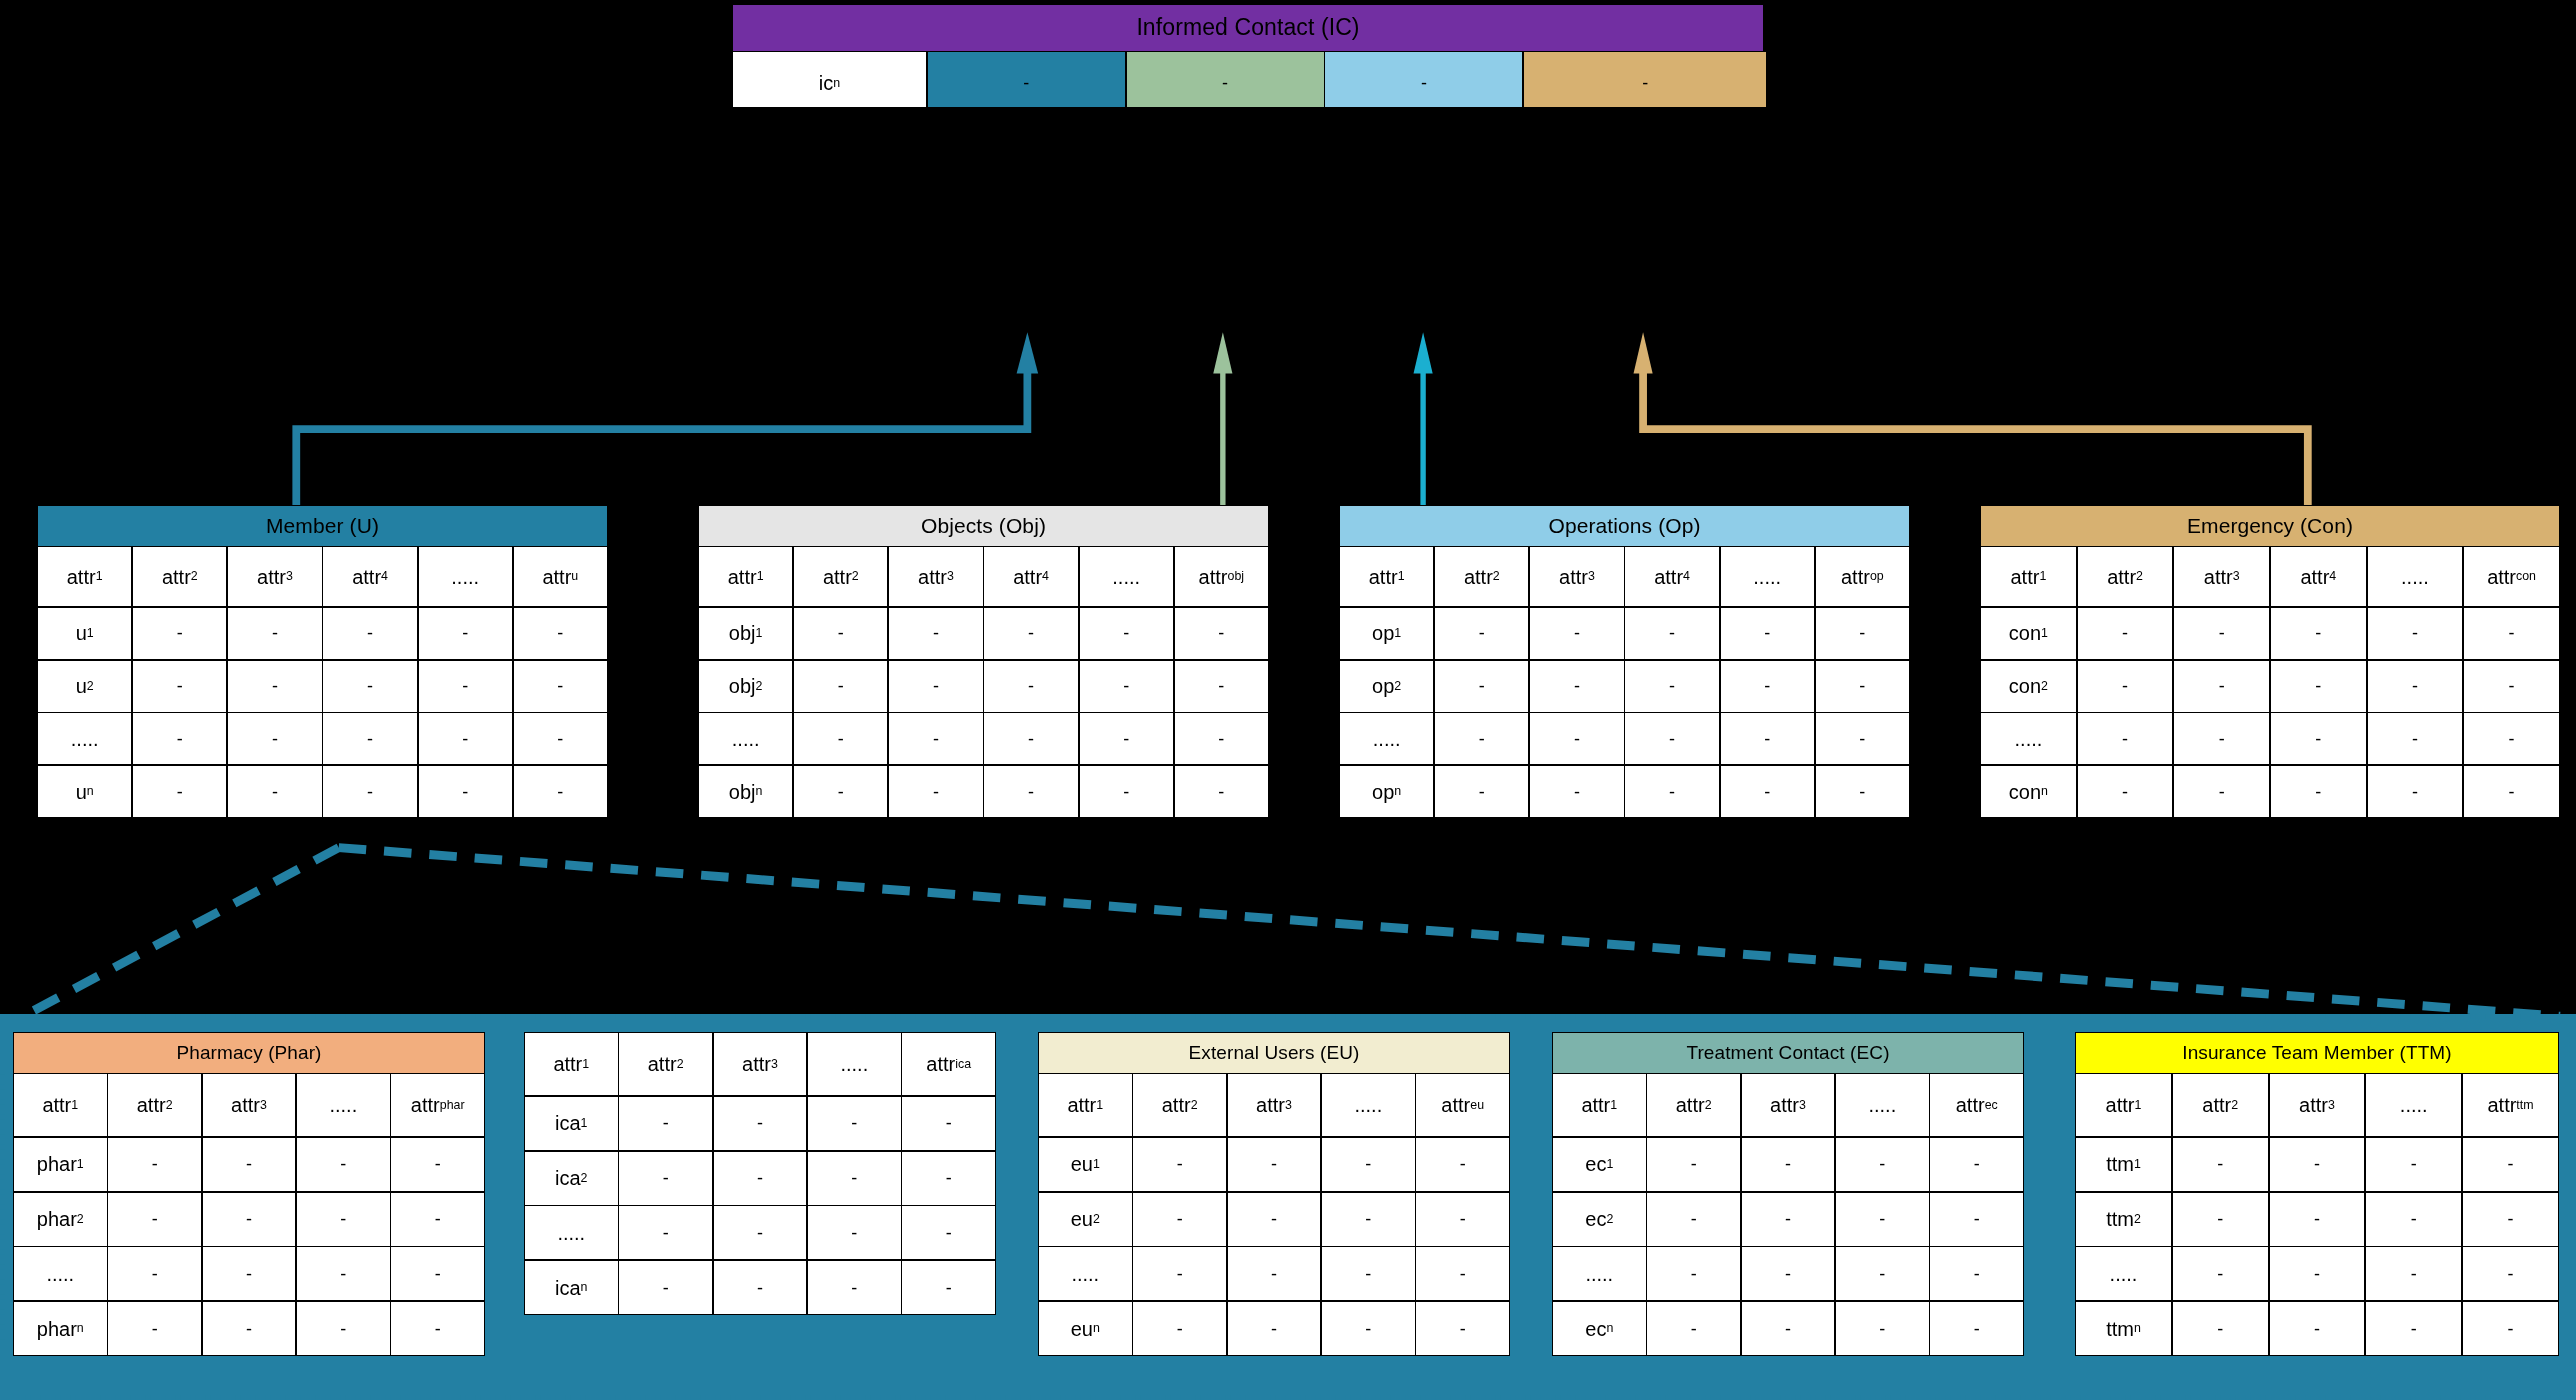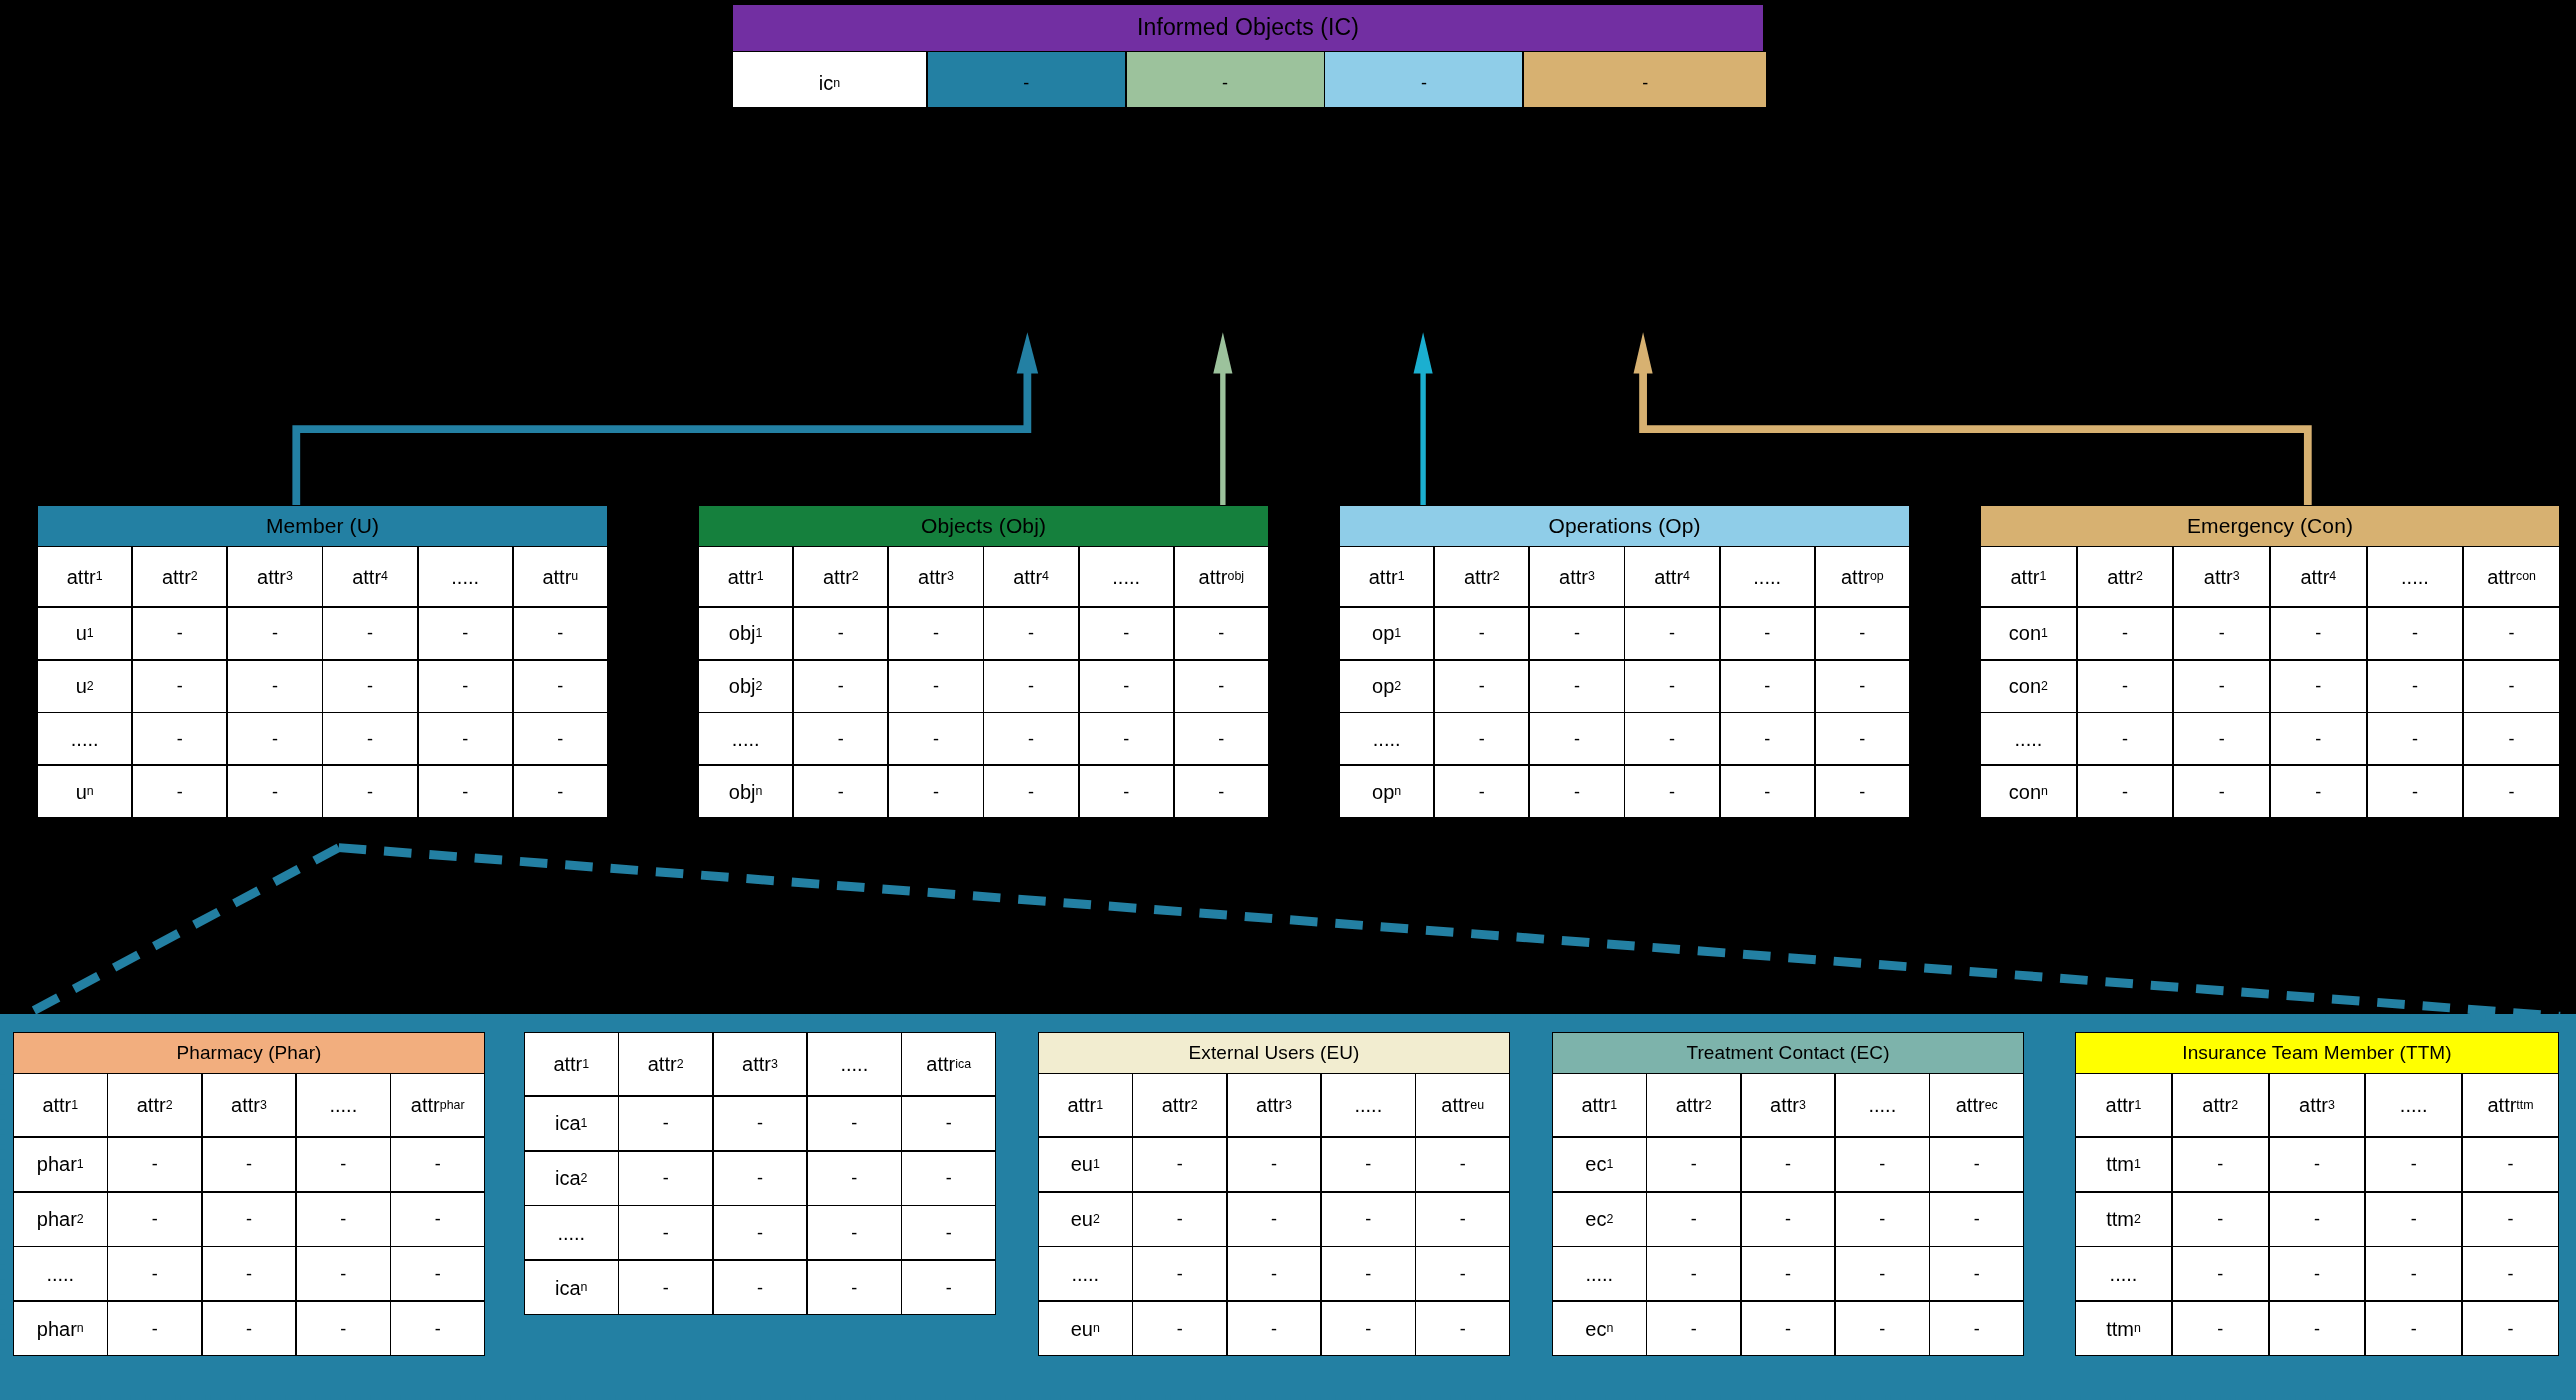--- a/index.html
+++ b/index.html
@@ -62,21 +62,21 @@
   #t-eu{left:1038px;top:1032px;width:472px;}
   #t-ec{left:1552px;top:1032px;width:472px;}
   #t-ttm{left:2075px;top:1032px;width:484px;}
 
   .h-phar{background:#F2AE7E;}
   .h-ica{background:#70C44C;}
   .h-eu{background:#F2EDD0;}
   .h-ec{background:#7DB3AB;}
   .h-ttm{background:#FFFF00;}
   .h-users{background:#2380A3;}
-  .h-objects{background:#15803d;text-align:right;}
+  .h-objects{background:#e5e5e5;text-align:right;}
   .h-operations{background:#8FCDE8;}
   .h-conditions{background:#D7B171;}
   .h-ic{background:#722FA2;}
 
   
   #connectors{position:absolute;left:0;top:0;width:2576px;height:1400px;
               pointer-events:none;}
 </style>
 </head>
 <body>
@@ -105,21 +105,21 @@
 
   <g>
     <path d="M 566 1418 L 38 1700" fill="none" stroke="#2380A3" stroke-width="15" stroke-dasharray="46 30"></path>
     <path d="M 566 1418 L 4282 1700" fill="none" stroke="#2380A3" stroke-width="15" stroke-dasharray="46 30"></path>
   </g>
 </svg>
 
 <div id="bottom-panel"></div>
 
 <div class="tbl" id="ic-table">
-  <div class="title h-ic">Informed Objects (IC)</div>
+  <div class="title h-ic">Informed Contact (IC)</div>
   <div class="grid" id="ic-grid">
       <div class="cell " style="height:49px;">IC ID</div>
       <div class="cell ic-user" style="height:49px;">USER</div>
       <div class="cell ic-object" style="height:49px;">OBJECT</div>
       <div class="cell ic-operation" style="height:49px;">OPERATION</div>
       <div class="cell ic-condition" style="height:49px;">CONDITION</div>
       <div class="cell " style="height:48px;">ic<sub>1</sub></div>
       <div class="cell ic-user dash" style="height:48px;">-</div>
       <div class="cell ic-object dash" style="height:48px;">-</div>
       <div class="cell ic-operation dash" style="height:48px;">-</div>

